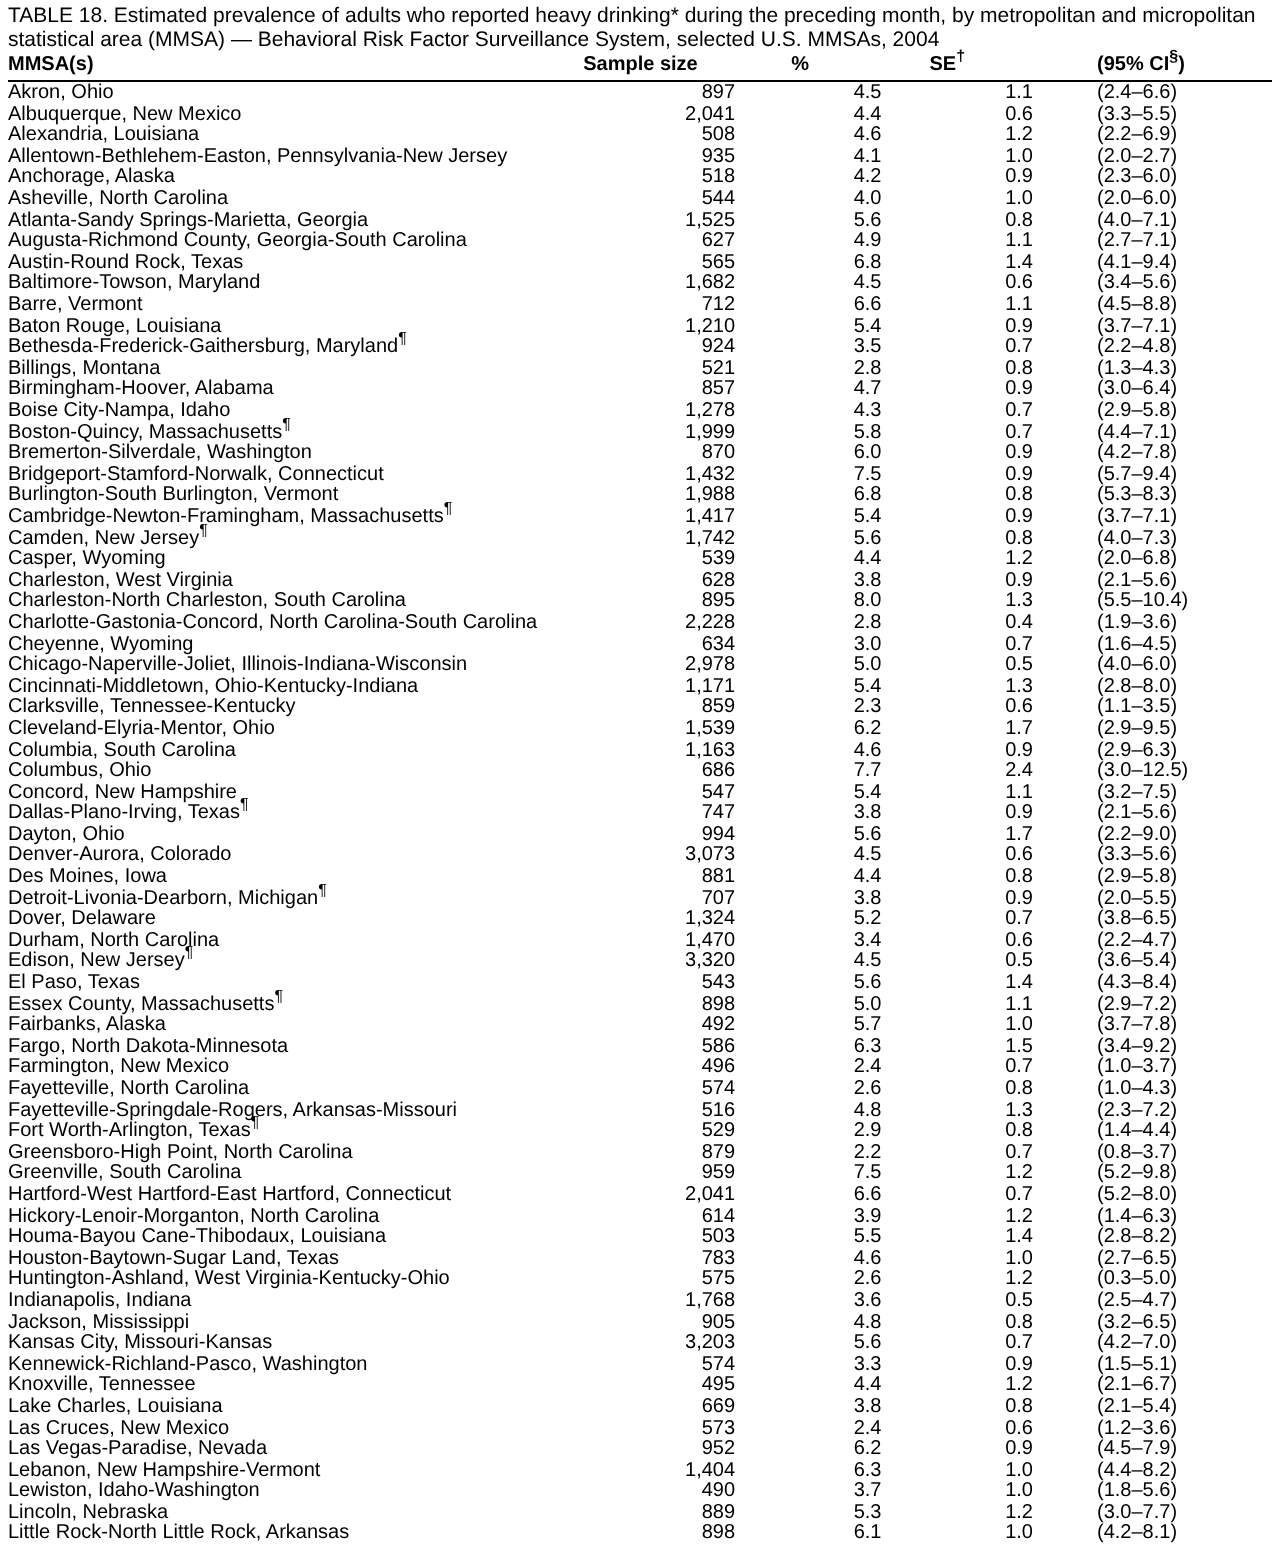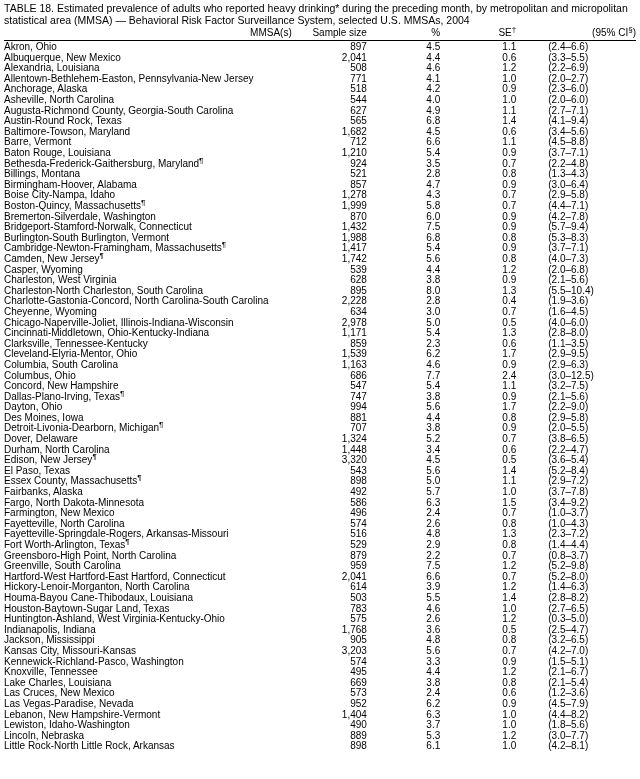--- a/index.html
+++ b/index.html
@@ -24,22 +24,22 @@
     line-height: 11.5px;
     margin: 0 0 2px 0;
   }
   table.data {
     width: 632px;
     border-collapse: collapse;
     font-size: 10px;
     line-height: 10.6px;
   }
   table.data th {
-    font-weight: normal;
-    text-align: right;
+    font-weight: bold;
+    text-align: left;
     padding: 0 0 1px 0;
     border-bottom: 1.2px solid #000;
     vertical-align: bottom;
     white-space: nowrap;
   }
   table.data td {
     padding: 0;
     vertical-align: top;
     white-space: nowrap;
   }
@@ -93,38 +93,45 @@
         </tr>
         <tr>
           <td class="col-area"><span>Alexandria, Louisiana</span></td>
           <td class="col-size">508</td>
           <td class="col-pct">4.6</td>
           <td class="col-se">1.2</td>
           <td class="col-ci">(2.2–6.9)</td>
         </tr>
         <tr>
           <td class="col-area"><span>Allentown-Bethlehem-Easton, Pennsylvania-New Jersey</span></td>
-          <td class="col-size">771</td>
+          <td class="col-size">935</td>
           <td class="col-pct">4.1</td>
           <td class="col-se">1.0</td>
           <td class="col-ci">(2.0–2.7)</td>
         </tr>
         <tr>
           <td class="col-area"><span>Anchorage, Alaska</span></td>
           <td class="col-size">518</td>
           <td class="col-pct">4.2</td>
           <td class="col-se">0.9</td>
           <td class="col-ci">(2.3–6.0)</td>
         </tr>
         <tr>
           <td class="col-area"><span>Asheville, North Carolina</span></td>
           <td class="col-size">544</td>
           <td class="col-pct">4.0</td>
           <td class="col-se">1.0</td>
           <td class="col-ci">(2.0–6.0)</td>
+        </tr>
+        <tr>
+          <td class="col-area"><span>Atlanta-Sandy Springs-Marietta, Georgia</span></td>
+          <td class="col-size">1,525</td>
+          <td class="col-pct">5.6</td>
+          <td class="col-se">0.8</td>
+          <td class="col-ci">(4.0–7.1)</td>
         </tr>
         <tr>
           <td class="col-area"><span>Augusta-Richmond County, Georgia-South Carolina</span></td>
           <td class="col-size">627</td>
           <td class="col-pct">4.9</td>
           <td class="col-se">1.1</td>
           <td class="col-ci">(2.7–7.1)</td>
         </tr>
         <tr>
           <td class="col-area"><span>Austin-Round Rock, Texas</span></td>
@@ -316,20 +323,27 @@
           <td class="col-ci">(2.1–5.6)</td>
         </tr>
         <tr>
           <td class="col-area"><span>Dayton, Ohio</span></td>
           <td class="col-size">994</td>
           <td class="col-pct">5.6</td>
           <td class="col-se">1.7</td>
           <td class="col-ci">(2.2–9.0)</td>
         </tr>
         <tr>
+          <td class="col-area"><span>Denver-Aurora, Colorado</span></td>
+          <td class="col-size">3,073</td>
+          <td class="col-pct">4.5</td>
+          <td class="col-se">0.6</td>
+          <td class="col-ci">(3.3–5.6)</td>
+        </tr>
+        <tr>
           <td class="col-area"><span>Des Moines, Iowa</span></td>
           <td class="col-size">881</td>
           <td class="col-pct">4.4</td>
           <td class="col-se">0.8</td>
           <td class="col-ci">(2.9–5.8)</td>
         </tr>
         <tr>
           <td class="col-area"><span>Detroit-Livonia-Dearborn, Michigan</span><sup class="sym">¶</sup></td>
           <td class="col-size">707</td>
           <td class="col-pct">3.8</td>
@@ -338,38 +352,38 @@
         </tr>
         <tr>
           <td class="col-area"><span>Dover, Delaware</span></td>
           <td class="col-size">1,324</td>
           <td class="col-pct">5.2</td>
           <td class="col-se">0.7</td>
           <td class="col-ci">(3.8–6.5)</td>
         </tr>
         <tr>
           <td class="col-area"><span>Durham, North Carolina</span></td>
-          <td class="col-size">1,448</td>
+          <td class="col-size">1,470</td>
           <td class="col-pct">3.4</td>
           <td class="col-se">0.6</td>
           <td class="col-ci">(2.2–4.7)</td>
         </tr>
         <tr>
           <td class="col-area"><span>Edison, New Jersey</span><sup class="sym">¶</sup></td>
           <td class="col-size">3,320</td>
           <td class="col-pct">4.5</td>
           <td class="col-se">0.5</td>
           <td class="col-ci">(3.6–5.4)</td>
         </tr>
         <tr>
           <td class="col-area"><span>El Paso, Texas</span></td>
           <td class="col-size">543</td>
           <td class="col-pct">5.6</td>
           <td class="col-se">1.4</td>
-          <td class="col-ci">(5.2–8.4)</td>
+          <td class="col-ci">(4.3–8.4)</td>
         </tr>
         <tr>
           <td class="col-area"><span>Essex County, Massachusetts</span><sup class="sym">¶</sup></td>
           <td class="col-size">898</td>
           <td class="col-pct">5.0</td>
           <td class="col-se">1.1</td>
           <td class="col-ci">(2.9–7.2)</td>
         </tr>
         <tr>
           <td class="col-area"><span>Fairbanks, Alaska</span></td>

